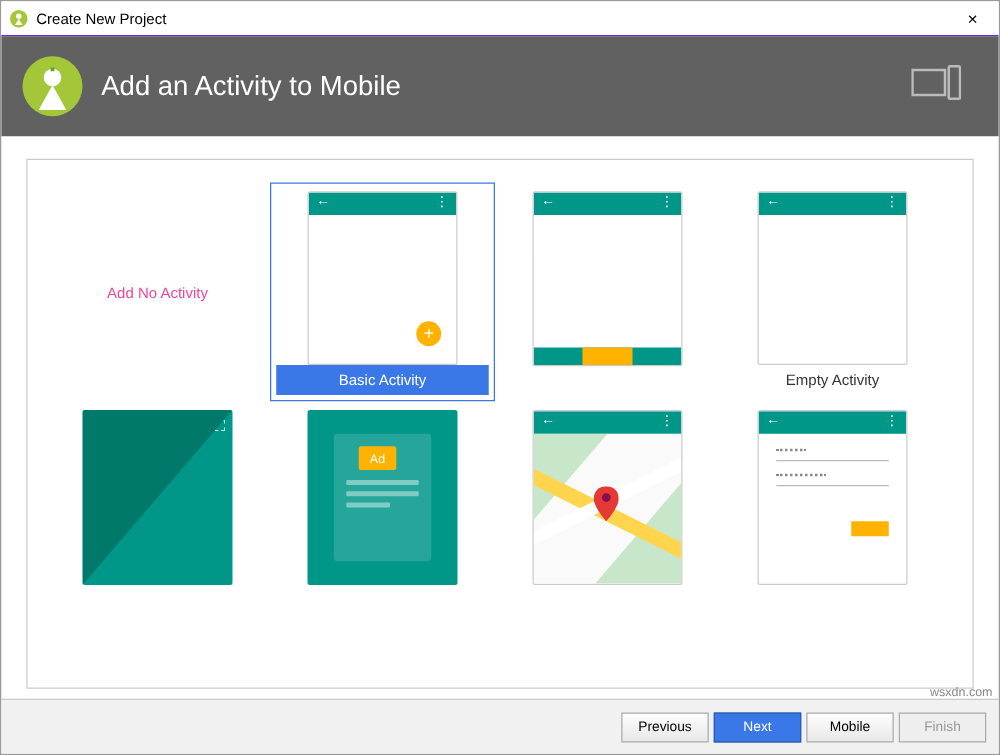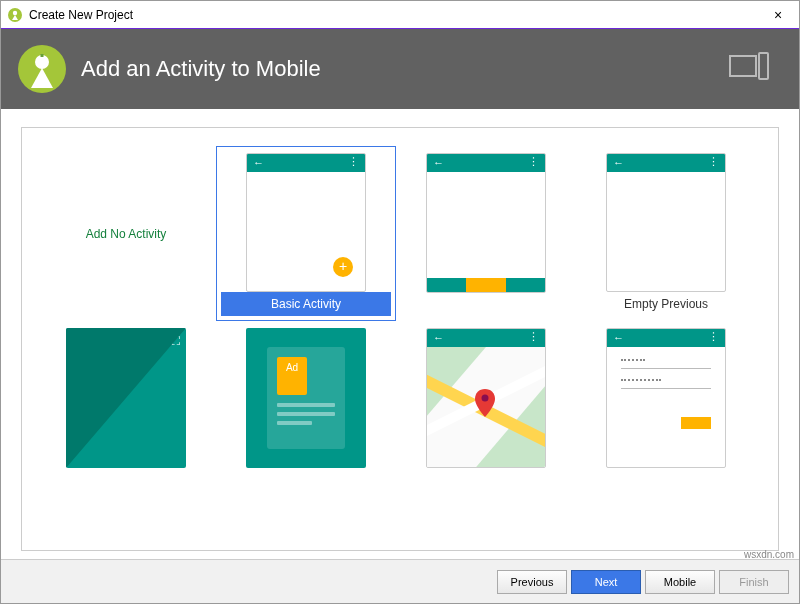--- a/index.html
+++ b/index.html
@@ -14,37 +14,37 @@
 .header .device-icon svg { width: 40px; height: 30px; }
 .content { padding: 18px 20px 8px 20px; height: 450px; overflow: hidden; }
 .white-box { background: #fff; border: 1px solid #ccc; height: 100%; padding: 18px 14px 0 14px; overflow: hidden; }
 .grid { display: flex; flex-wrap: wrap; gap: 0; }
 .cell { width: 180px; height: 175px; display: flex; flex-direction: column; align-items: center; justify-content: flex-start; padding: 4px; border: 1px solid transparent; cursor: pointer; }
 .cell.selected { border: 1px solid #3b78e7; }
 .cell.no-activity { justify-content: center; }
 .cell .thumb { width: 120px; height: 140px; border: 1px solid #ccc; border-radius: 2px; background: #fff; position: relative; overflow: hidden; margin-top: 2px; }
 .cell .label { font-size: 12px; color: #333; text-align: center; padding: 5px 2px; width: 100%; }
 .cell.selected .label { background: #3b78e7; color: #fff; }
-.cell.no-activity .label { background: transparent; color: #15803d; padding: 0; }
+.cell.no-activity .label { background: transparent; color: #ec4899; padding: 0; }
 
 .thumb .appbar { height: 18px; background: #009688; position: relative; }
 .thumb .appbar::before { content: "←"; position: absolute; left: 6px; top: 1px; color: #fff; font-size: 11px; }
 .thumb .appbar::after { content: "⋮"; position: absolute; right: 6px; top: 1px; color: #fff; font-size: 11px; }
 .fab { position: absolute; right: 12px; bottom: 14px; width: 20px; height: 20px; border-radius: 50%; background: #ffb300; color: #fff; font-size: 14px; line-height: 18px; text-align: center; }
 .bottom-nav { position: absolute; left: 0; right: 0; bottom: 0; height: 14px; background: #009688; display: flex; }
 .bottom-nav .seg { flex: 1; }
 .bottom-nav .mid { background: #ffb300; }
 
 .thumb.full { background: #009688; border: none; }
 .thumb.full .topbar { position: absolute; top: 6px; left: 6px; right: 6px; display: flex; justify-content: space-between; color: #fff; font-size: 12px; }
 .thumb.full .diag { position: absolute; inset: 0; }
 
 .thumb.ad { background: #009688; border: none; display: flex; align-items: center; justify-content: center; }
 .thumb.ad .card { width: 78px; height: 102px; background: #26a69a; border-radius: 3px; padding: 10px 10px; }
-.thumb.ad .adbox { width: 30px; height: 38px; background: #ffb300; color: #fff; font-size: 10px; line-height: 22px; text-align: center; border-radius: 2px; margin-bottom: 8px; }
+.thumb.ad .adbox { width: 30px; height: 19px; background: #ffb300; color: #fff; font-size: 10px; line-height: 22px; text-align: center; border-radius: 2px; margin-bottom: 8px; margin-left: 10px; }
 .thumb.ad .line { height: 4px; background: #80cbc4; margin: 5px 0; border-radius: 1px; }
 .thumb.ad .line.short { width: 60%; }
 
 .thumb.map .mapbg { position: absolute; inset: 18px 0 0 0; }
 .thumb.map .pin { position: absolute; left: 48px; top: 60px; }
 
 .thumb.login .form { position: absolute; top: 30px; left: 14px; right: 14px; }
 .thumb.login .dots { height: 3px; width: 24px; border-top: 2px dotted #888; margin-bottom: 6px; }
 .thumb.login .fline { height: 1px; background: #bbb; margin: 2px 0 10px 0; }
 .thumb.login .btn { position: absolute; right: 14px; top: 88px; width: 30px; height: 12px; background: #ffb300; }
@@ -113,21 +113,21 @@
               <div class="seg mid"></div>
               <div class="seg"></div>
             </div>
         </div>
       </div>
 
       <div class="cell">
         <div class="thumb">
           <div class="appbar"></div>
         </div>
-        <div class="label">Empty Previous</div>
+        <div class="label">Empty Activity</div>
       </div>
 
       <div class="cell">
         <div class="thumb full">
           <div class="topbar">
             <span>←</span>
             <span>⛶</span>
           </div>
           <svg class="diag" viewBox="0 0 120 140" preserveAspectRatio="none">
               <polygon points="0,0 0,140 120,0" fill="#00796b"></polygon>

